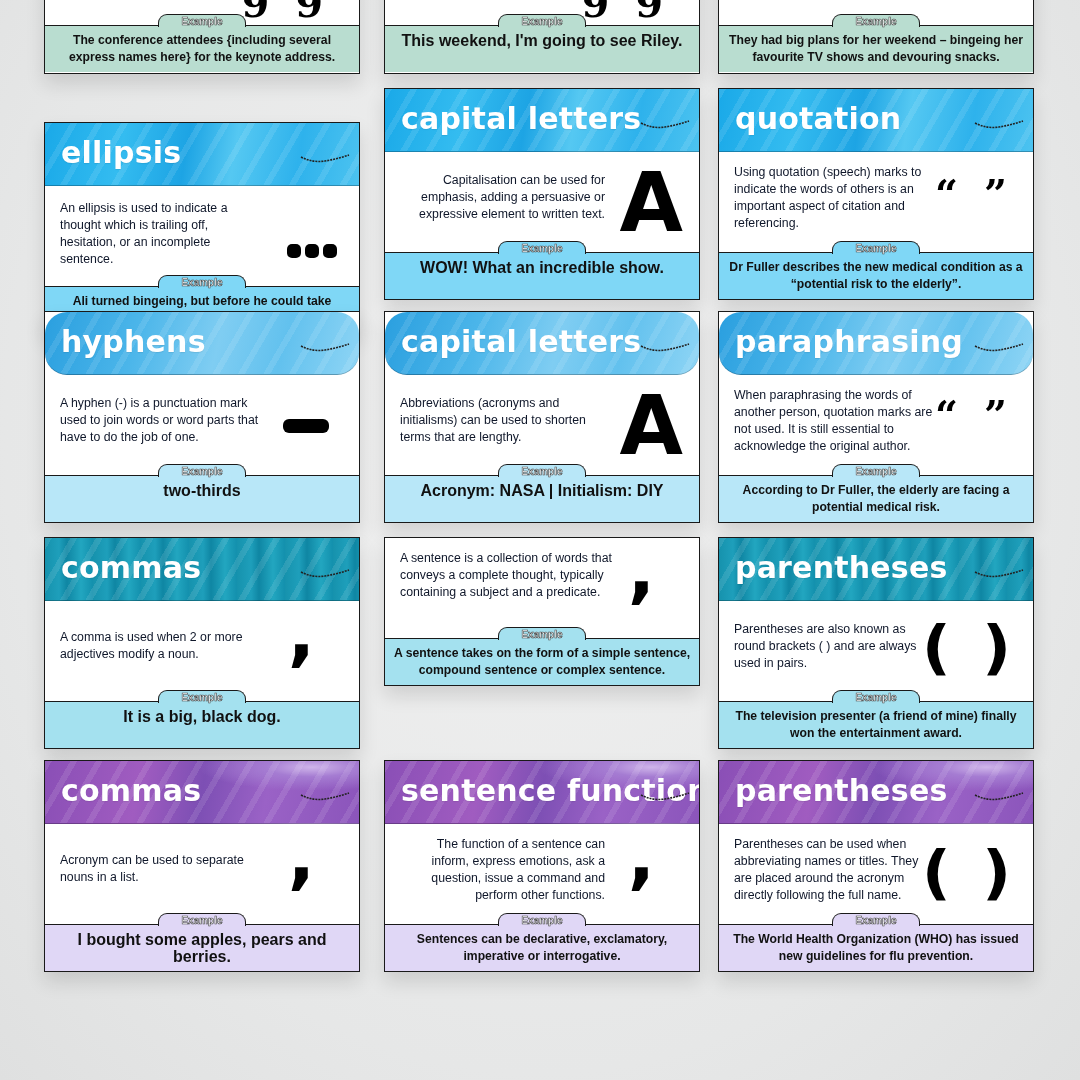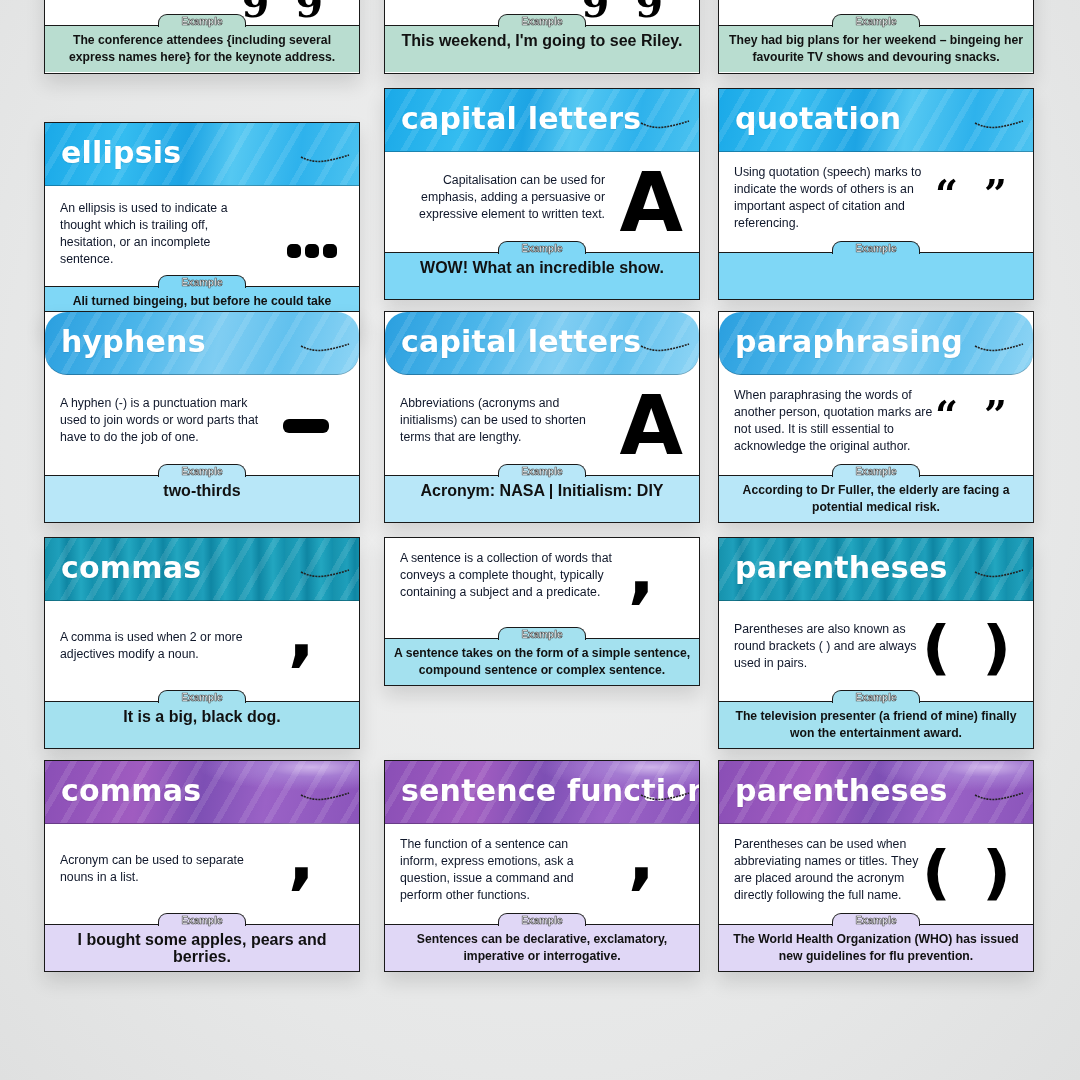--- a/index.html
+++ b/index.html
@@ -128,20 +128,21 @@
       </svg>
   </div>
   <div class="body">
     <div class="desc" style="top:12px;">Using quotation (speech) marks to indicate the words of others is an important aspect of citation and referencing.</div>
     <div class="glyph quotes" style="top:22px;right:20px;">“ ”</div>
   </div>
   <div class="ex ex-cyan">
     <div class="tab ex-cyan">
         <span>Example</span>
       </div>
+    <div class="extext">Dr Fuller describes the new medical condition as a “potential risk to the elderly”.</div>
   </div>
 </div>
 
 <div class="card" style="left:44px;top:311px;">
   <div class="hdr tex-sky">
       <div class="streaks"></div>
     <div class="ttl">hyphens</div>
     <svg class="wm" viewBox="0 0 52 16">
         <path d="M2 4 Q14 10 26 8 T50 2" stroke="#222" stroke-width="1.6" fill="none" stroke-dasharray="2 1"></path>
       </svg>
@@ -273,21 +274,21 @@
 
 <div class="card" style="left:384px;top:760px;">
   <div class="hdr tex-purple">
       <div class="streaks"></div>
     <div class="ttl">sentence functions</div>
     <svg class="wm" viewBox="0 0 52 16">
         <path d="M2 4 Q14 10 26 8 T50 2" stroke="#222" stroke-width="1.6" fill="none" stroke-dasharray="2 1"></path>
       </svg>
   </div>
   <div class="body">
-    <div class="desc" style="top:12px;">The function of a sentence can inform, express emotions, ask a question, issue a command and perform other functions.</div>
+    <div class="desc" style="top:12px;text-align:right;">The function of a sentence can inform, express emotions, ask a question, issue a command and perform other functions.</div>
     <div class="glyph comma" style="top:-4px;right:44px;">,</div>
   </div>
   <div class="ex ex-lav">
     <div class="tab ex-lav">
         <span>Example</span>
       </div>
     <div class="extext">Sentences can be declarative, exclamatory, imperative or interrogative.</div>
   </div>
 </div>
 

